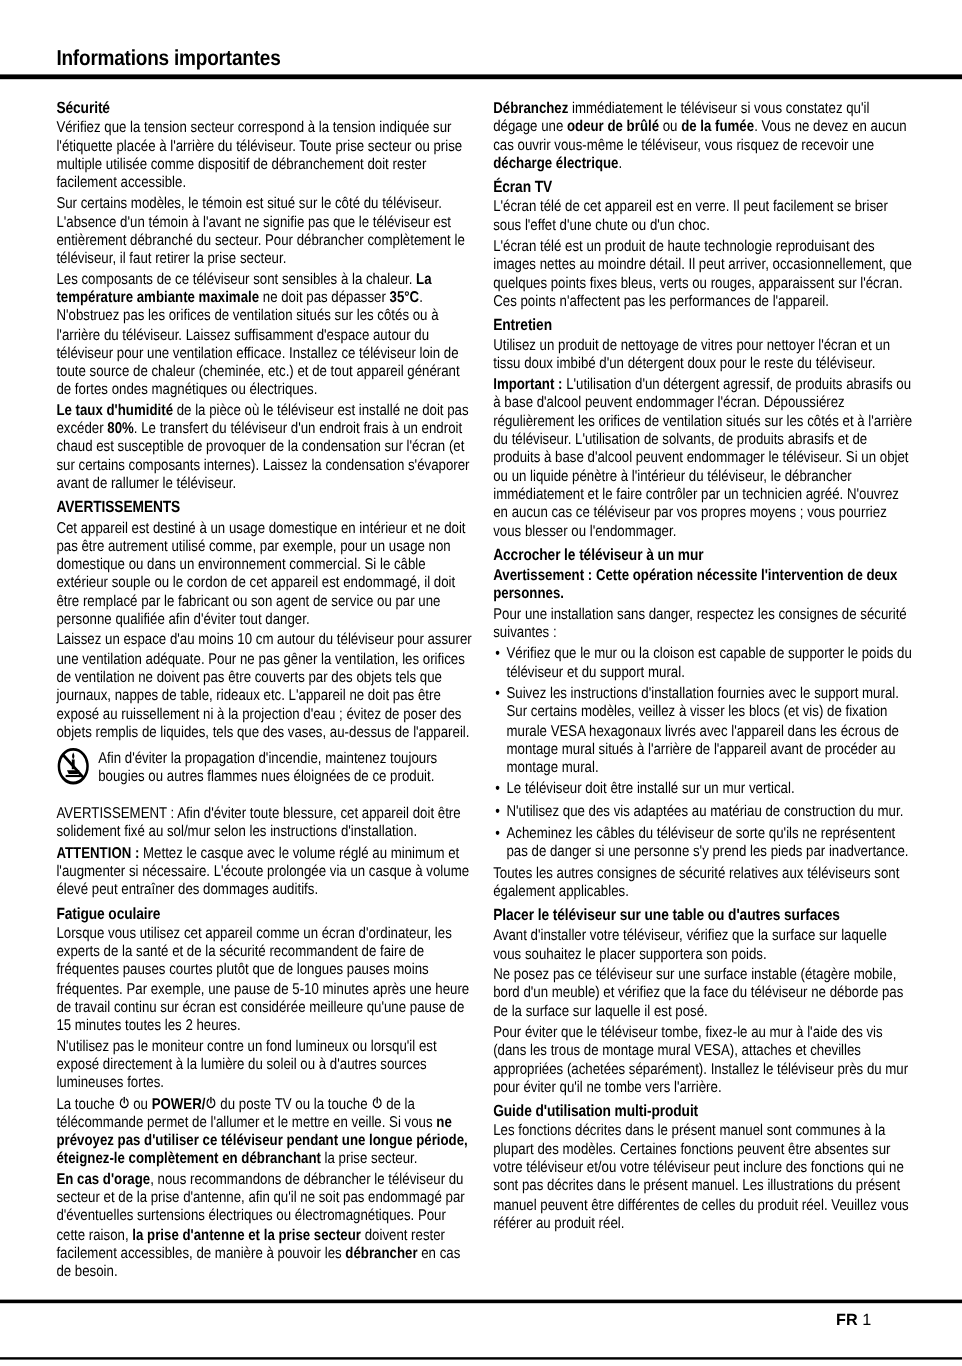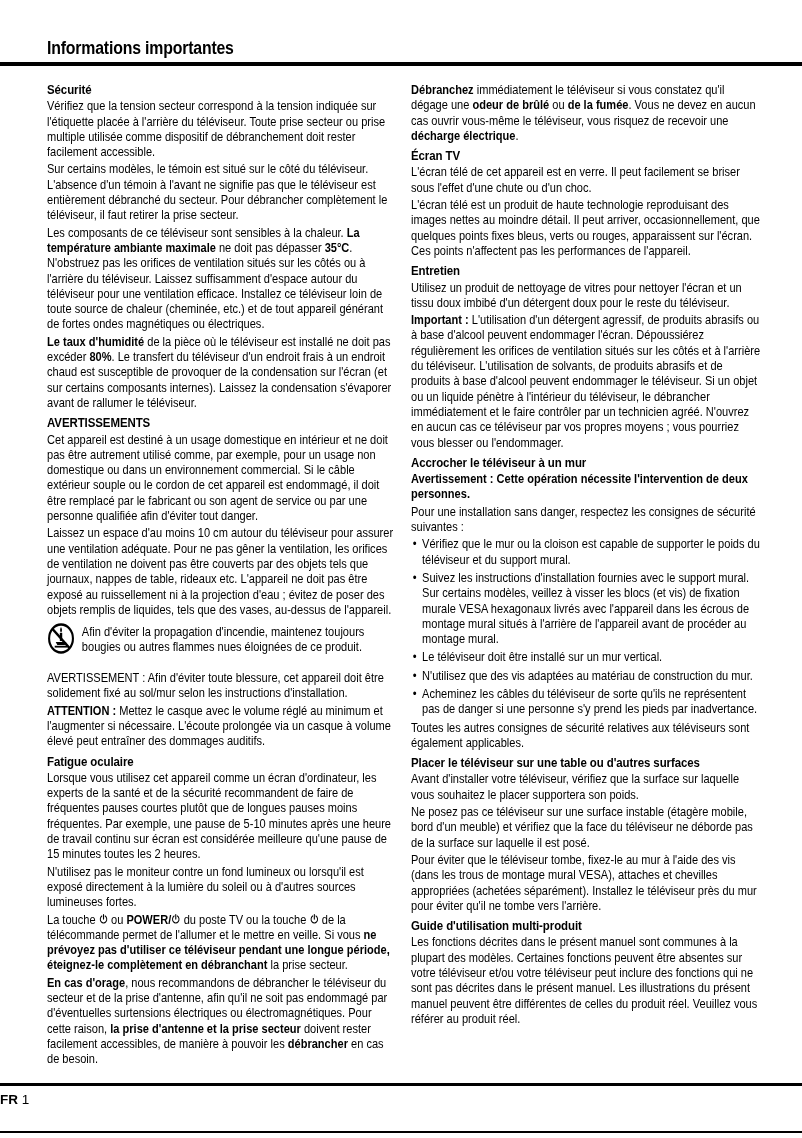--- a/index.html
+++ b/index.html
@@ -18,21 +18,21 @@
   .para{margin:0 0 2px}
   .b{font-weight:bold}
   ul.bullets{list-style:none;margin:1px 0 2px;padding:0}
   .bullets li{position:relative;padding-left:13px;margin:0 0 3px}
   .bullets li::before{content:"\2022";position:absolute;left:2px}
   .icon-block{display:flex;align-items:flex-start;gap:8px;margin:5px 0 15px}
   .icon-block .para{margin:2px 0 0}
   svg.flame{width:33px;height:33px;flex:0 0 auto}
   svg.pw{width:11px;height:12px;vertical-align:-1px}
   .rule-footer{position:absolute;left:0;top:1083px;width:802px;height:3px;background:#000}
-  .footer-text{position:absolute;left:0;top:1092px;width:726px;text-align:left;
+  .footer-text{position:absolute;left:0;top:1092px;width:726px;text-align:right;
        font-size:13.5px}
   .rule-bottom{position:absolute;left:0;top:1131px;width:802px;height:2px;background:#000}
 </style>
 </head>
 <body>
 
 <div>
   <h1 class="page-title">Informations importantes</h1>
   <div class="rule-top"></div>
 

